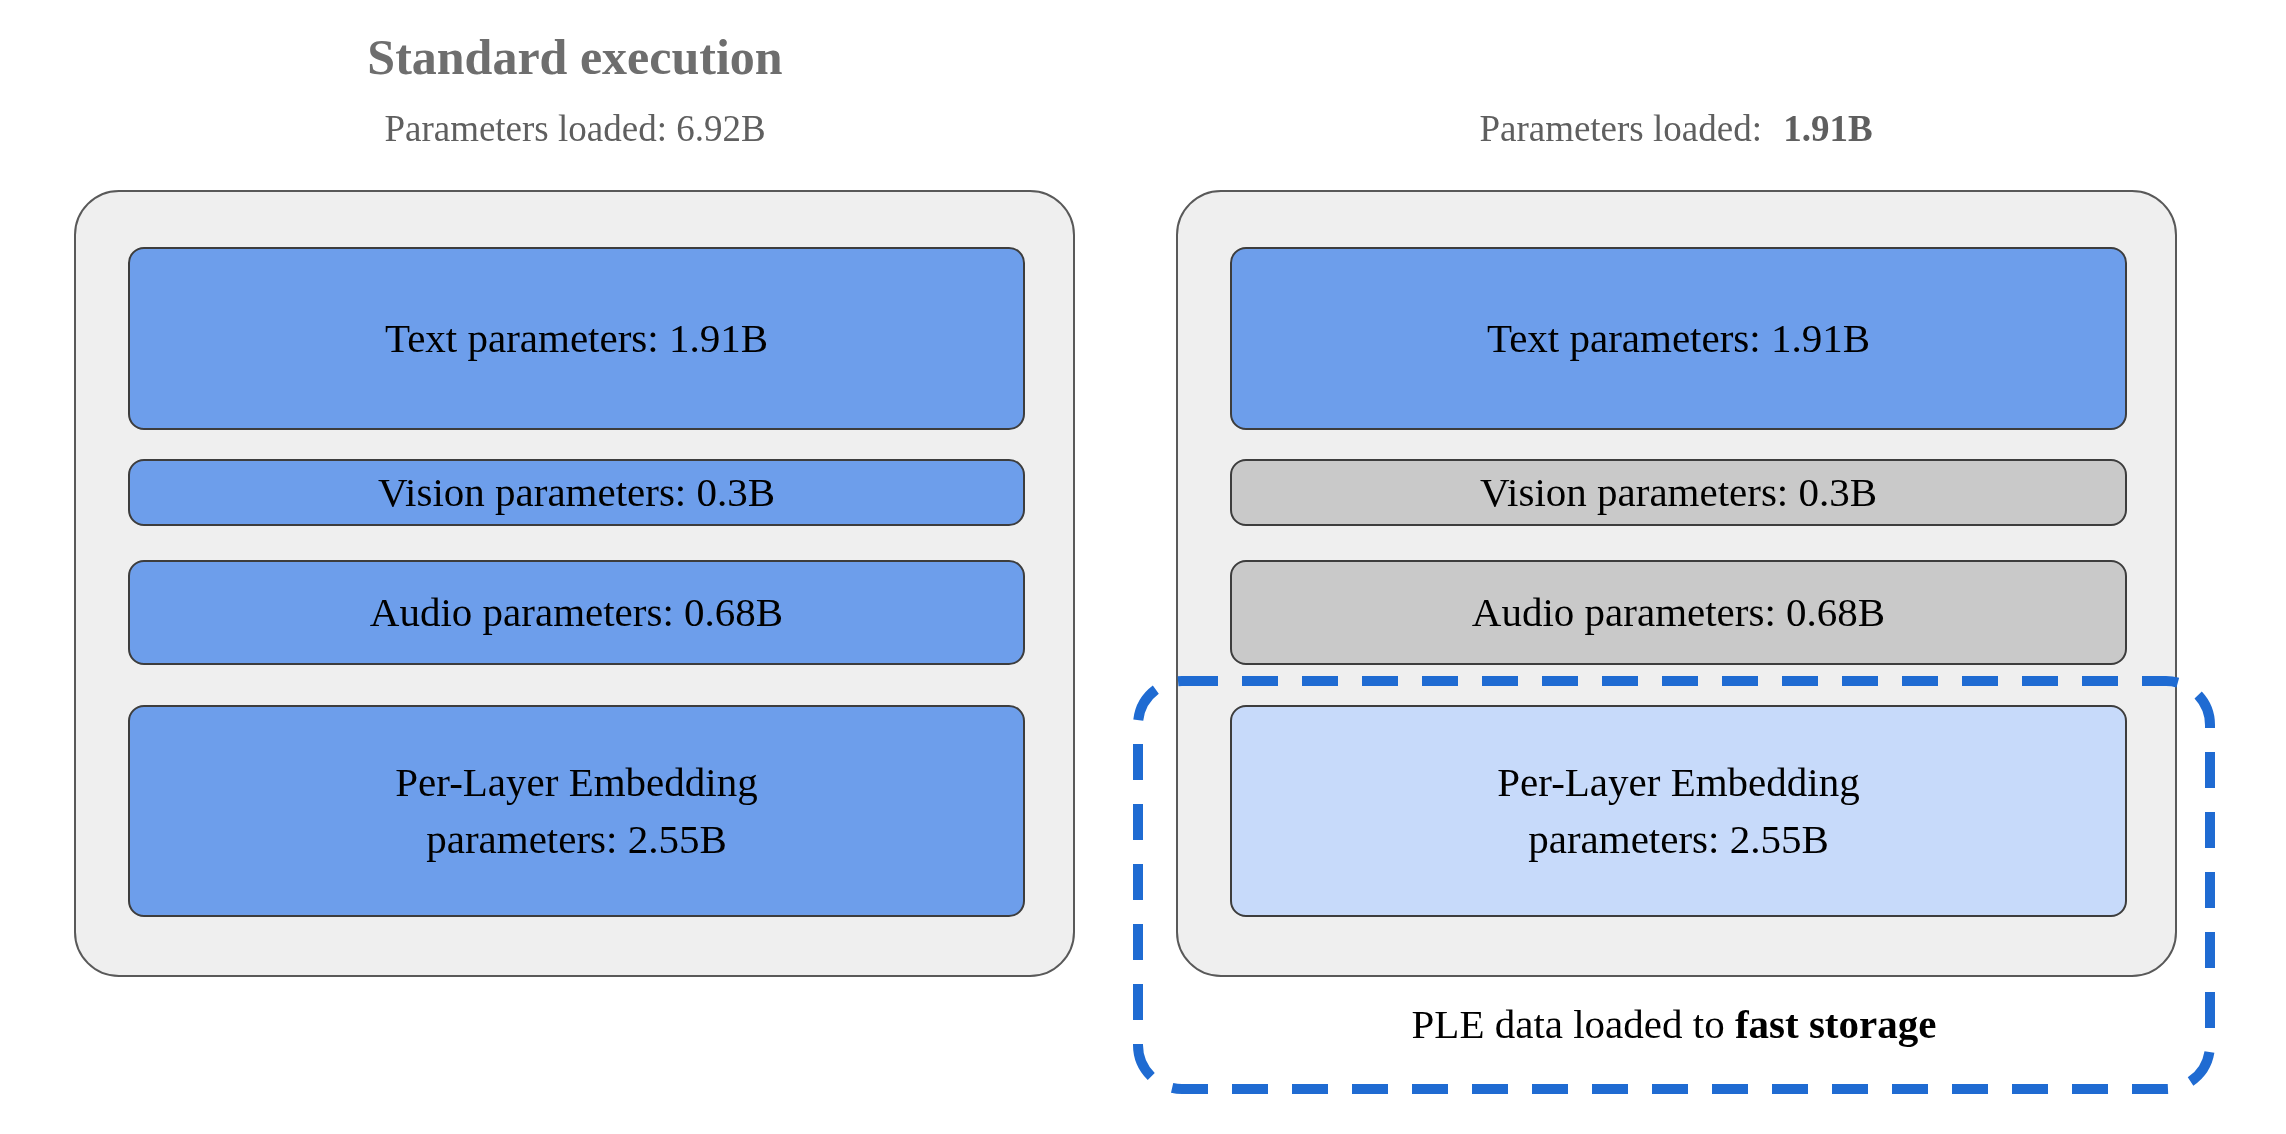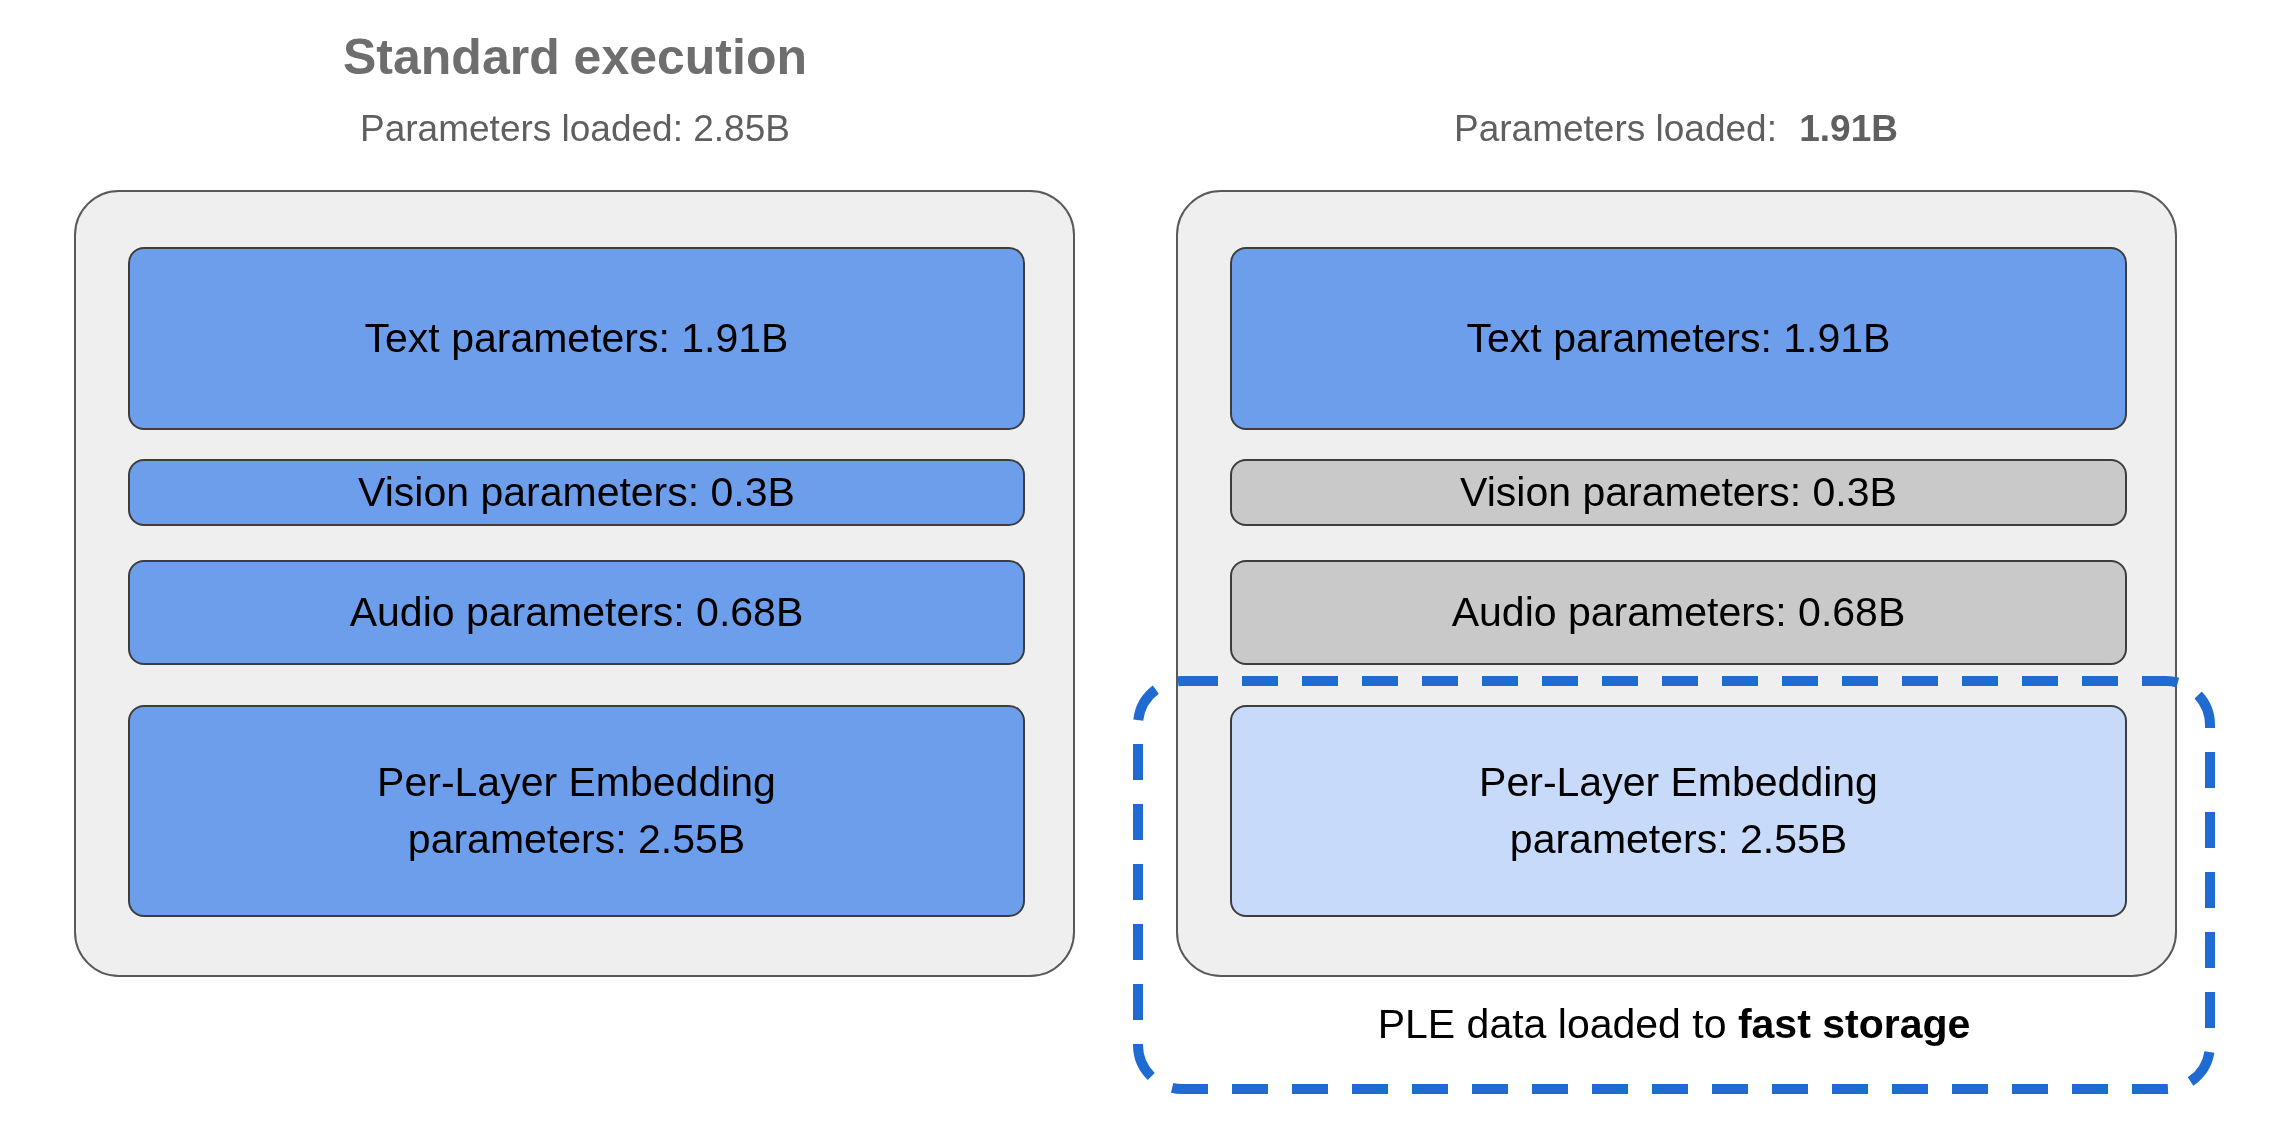--- a/index.html
+++ b/index.html
@@ -11,21 +11,21 @@
     --gray-box:#c9c9c9;
     --lightblue-box:#c7dafa;
     --dash-blue:#1f6bd2;
     --title-gray:#6e6e6e;
     --subtitle-gray:#5f5f5f;
     --label-black:#000000;
   }
   *{box-sizing:border-box;margin:0;padding:0;}
   html,body{background:var(--page-bg);}
   body{font-family:"Liberation Sans",sans-serif;}
-  .stage{position:relative;width:2286px;height:1134px;background:var(--page-bg);overflow:hidden;}
+  .stage{position:relative;width:2286px;height:1134px;background:var(--page-bg);overflow:hidden;font-family:Liberation Serif, serif;}
 
   .title{
     position:absolute;top:26px;height:62px;
     font-size:50px;font-weight:bold;color:var(--title-gray);
     text-align:center;letter-spacing:0px;line-height:62px;
   }
   .title.left-t{left:0px;width:1150px;}
   .title.right-t{left:1124px;width:1104px;}
 
   .subtitle{
@@ -73,21 +73,21 @@
     text-align:center;line-height:52px;
   }
   .caption .bold{font-weight:bold;}
 </style>
 </head>
 <body>
 
 <div class="stage">
 
   <div class="title left-t">Standard execution</div>
-  <div class="subtitle left-s"><span>Parameters loaded: </span><span>2.85B</span></div>
+  <div class="subtitle left-s"><span>Parameters loaded: </span><span>6.92B</span></div>
 
   <div class="container left-c">
     <div class="box blue b-text">Text parameters: 1.91B</div>
     <div class="box blue b-vision">Vision parameters: 0.3B</div>
     <div class="box blue b-audio">Audio parameters: 0.68B</div>
     <div class="box blue b-ple">Per-Layer Embedding
 parameters: 2.55B</div>
   </div>
 
   <div class="subtitle right-s"><span>Parameters loaded: </span><span class="bold">1.91B</span></div>

